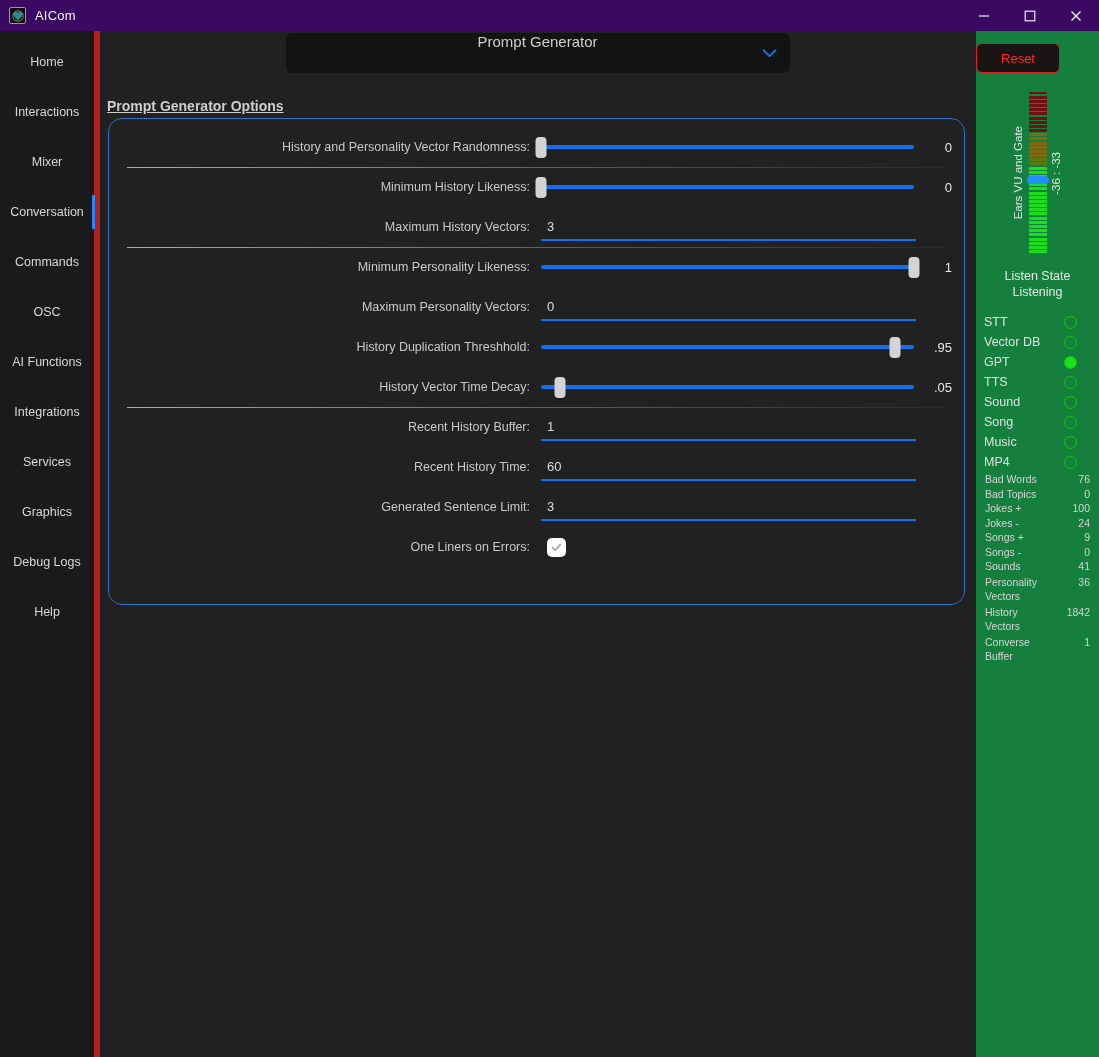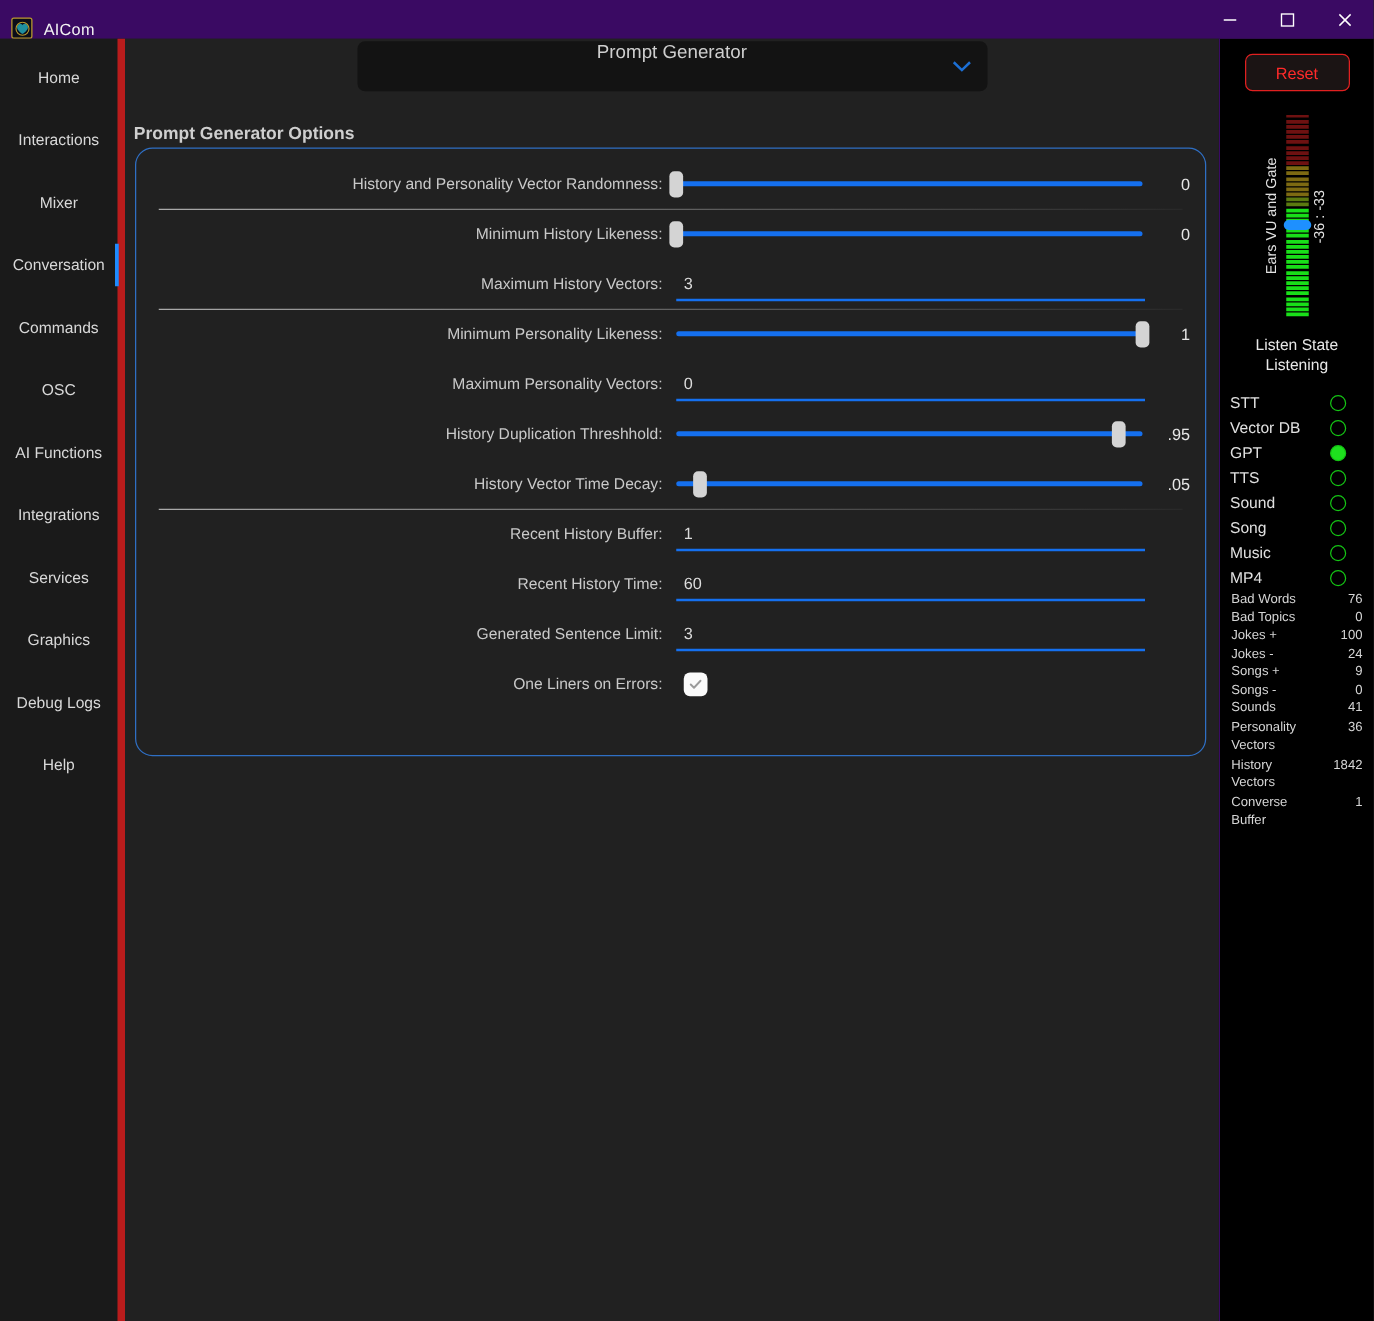--- a/index.html
+++ b/index.html
@@ -7,21 +7,21 @@
     width: 1099px; height: 1057px;
     background: #212121;
     font-family: "Liberation Sans", sans-serif;
     overflow: hidden;
   }
 
   
   #titlebar {
     height: 31px; width: 100%;
     background: #3a0a63;
-    display: flex; align-items: flex-end;
+    display: flex; align-items: center;
     position: relative;
   }
   #app-icon {
     width: 17px; height: 17px;
     margin-left: 9px; margin-right: 9px;
     background: #0b0d18;
     border: 1px solid #b99a2e;
     border-radius: 2px;
     display: flex; align-items: center; justify-content: center;
     flex: 0 0 auto;
@@ -85,20 +85,21 @@
     color: #cfcfcf; font-size: 15px;
   }
   #mode-caret {
     position: absolute; right: 13px; top: 50%;
     transform: translateY(-50%);
     display: flex;
   }
   #section-title {
     color: #cfcfcf; font-size: 14px; font-weight: bold;
     margin: 22px 0 4px 7px;
+    text-decoration: underline;
   }
   #options-panel {
     margin: 0 10px 0 8px;
     border: 1px solid #2f6fc4;
     border-radius: 14px;
     background: #212121;
     padding: 8px 0 10px 0;
     height: 487px;
   }
 
@@ -165,24 +166,24 @@
     width: 19px; height: 19px;
     background: #fafafa;
     border-radius: 5px;
     display: flex; align-items: center; justify-content: center;
     margin-left: 6px;
   }
 
   
   #rightpanel {
     width: 124px; flex: 0 0 124px;
-    background: #000000;
+    background: #15803d;
     border-left: 1px solid #3a0a63;
     padding: 8px 0 0 0;
-    display: flex; flex-direction: column; align-items: center;
+    display: flex; flex-direction: column; 
   }
   #reset-btn {
     width: 84px; height: 30px;
     border: 1px solid #e02020;
     border-radius: 6px;
     background: #1b1414;
     color: #ff2a2a; font-size: 13px;
     display: flex; align-items: center; justify-content: center;
     margin-top: 4px;
   }

